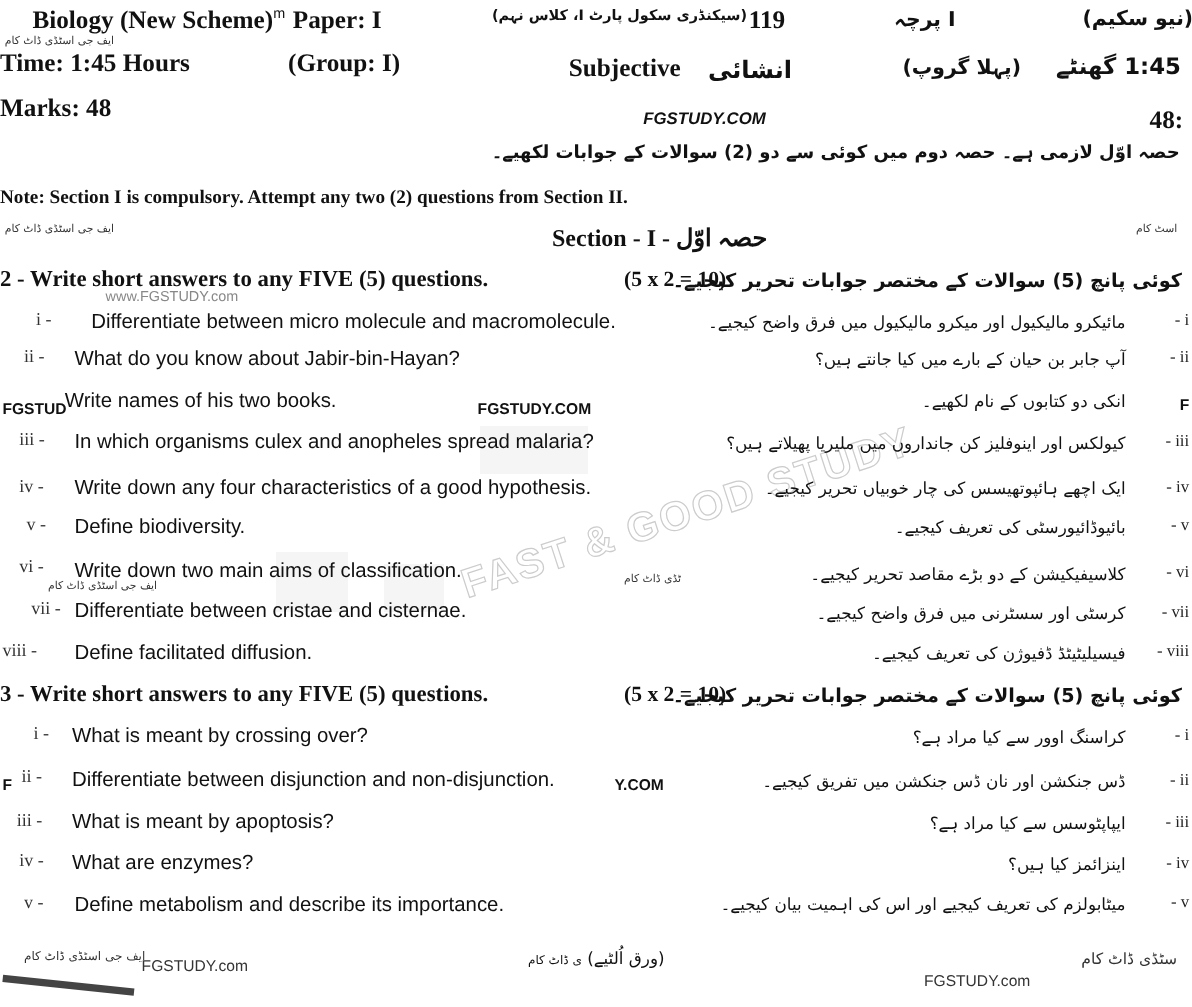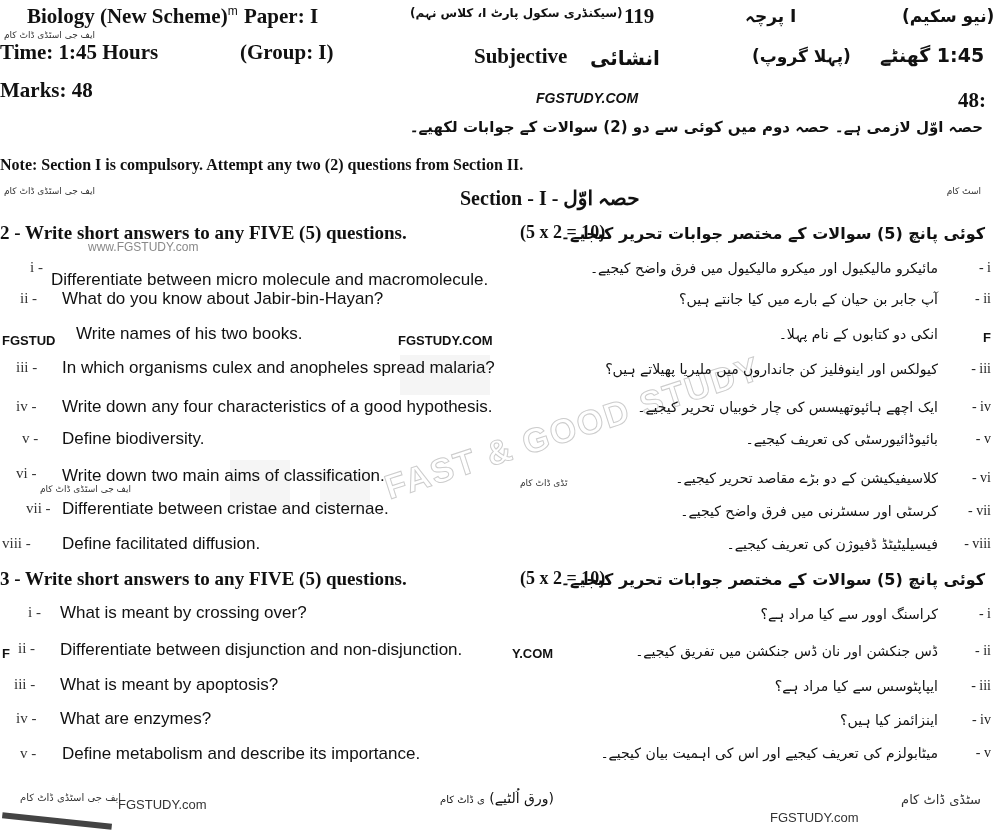--- a/index.html
+++ b/index.html
@@ -58,33 +58,33 @@
 <div class="abs urdu small-ur" style="right:12px;top:186px;">اسٹ کام</div>
 
 <div class="abs serif qhead" style="left:0;top:222px;">
   <span>2 -</span> <span>Write short answers to any FIVE (5) questions.</span>
 </div>
 <div class="abs serif marks" style="left:520px;top:222px;">(5 x 2 = 10)</div>
 <div class="abs urdu" style="right:8px;top:224px;font-size:16px;font-weight:bold;">کوئی پانچ (5) سوالات کے مختصر جوابات تحریر کیجیے۔</div>
 <div class="abs wmlight" style="left:88px;top:240px;">www.FGSTUDY.com</div>
 
 <div class="abs qnum" style="left:30px;top:259px;">i -</div>
-<div class="abs sans q" style="left:51px;top:258px;margin-top:12px;">Differentiate between micro molecule and macromolecule.</div>
+<div class="abs sans q" style="left:76px;top:258px;">Differentiate between micro molecule and macromolecule.</div>
 <div class="abs urdu urq" style="right:55px;top:260px;">مائیکرو مالیکیول اور میکرو مالیکیول میں فرق واضح کیجیے۔</div>
 <div class="abs urlbl" style="right:2px;top:260px;">- i</div>
 
 <div class="abs qnum" style="left:20px;top:290px;">ii -</div>
 <div class="abs sans q" style="left:62px;top:289px;">What do you know about Jabir-bin-Hayan?</div>
 <div class="abs urdu urq" style="right:55px;top:291px;">آپ جابر بن حیان کے بارے میں کیا جانتے ہیں؟</div>
 <div class="abs urlbl" style="right:2px;top:291px;">- ii</div>
 
 <div class="abs wm" style="left:2px;top:333px;">FGSTUD</div>
-<div class="abs sans q" style="left:76px;top:324px;">Write names of his two books.</div>
+<div class="abs sans q" style="left:54px;top:324px;">Write names of his two books.</div>
 <div class="abs wm" style="left:398px;top:333px;">FGSTUDY.COM</div>
-<div class="abs urdu urq" style="right:55px;top:326px;">انکی دو کتابوں کے نام پہلا۔</div>
+<div class="abs urdu urq" style="right:55px;top:326px;">انکی دو کتابوں کے نام لکھیے۔</div>
 <div class="abs wm" style="right:2px;top:330px;">F</div>
 
 <div class="abs qnum" style="left:16px;top:359px;">iii -</div>
 <div class="abs sans q" style="left:62px;top:358px;">In which organisms culex and anopheles spread malaria?</div>
 <div class="abs urdu urq" style="right:55px;top:361px;">کیولکس اور اینوفلیز کن جانداروں میں ملیریا پھیلاتے ہیں؟</div>
 <div class="abs urlbl" style="right:2px;top:361px;">- iii</div>
 
 <div class="abs qnum" style="left:16px;top:398px;">iv -</div>
 <div class="abs sans q" style="left:62px;top:397px;">Write down any four characteristics of a good hypothesis.</div>
 <div class="abs urdu urq" style="right:55px;top:399px;">ایک اچھے ہائپوتھیسس کی چار خوبیاں تحریر کیجیے۔</div>

